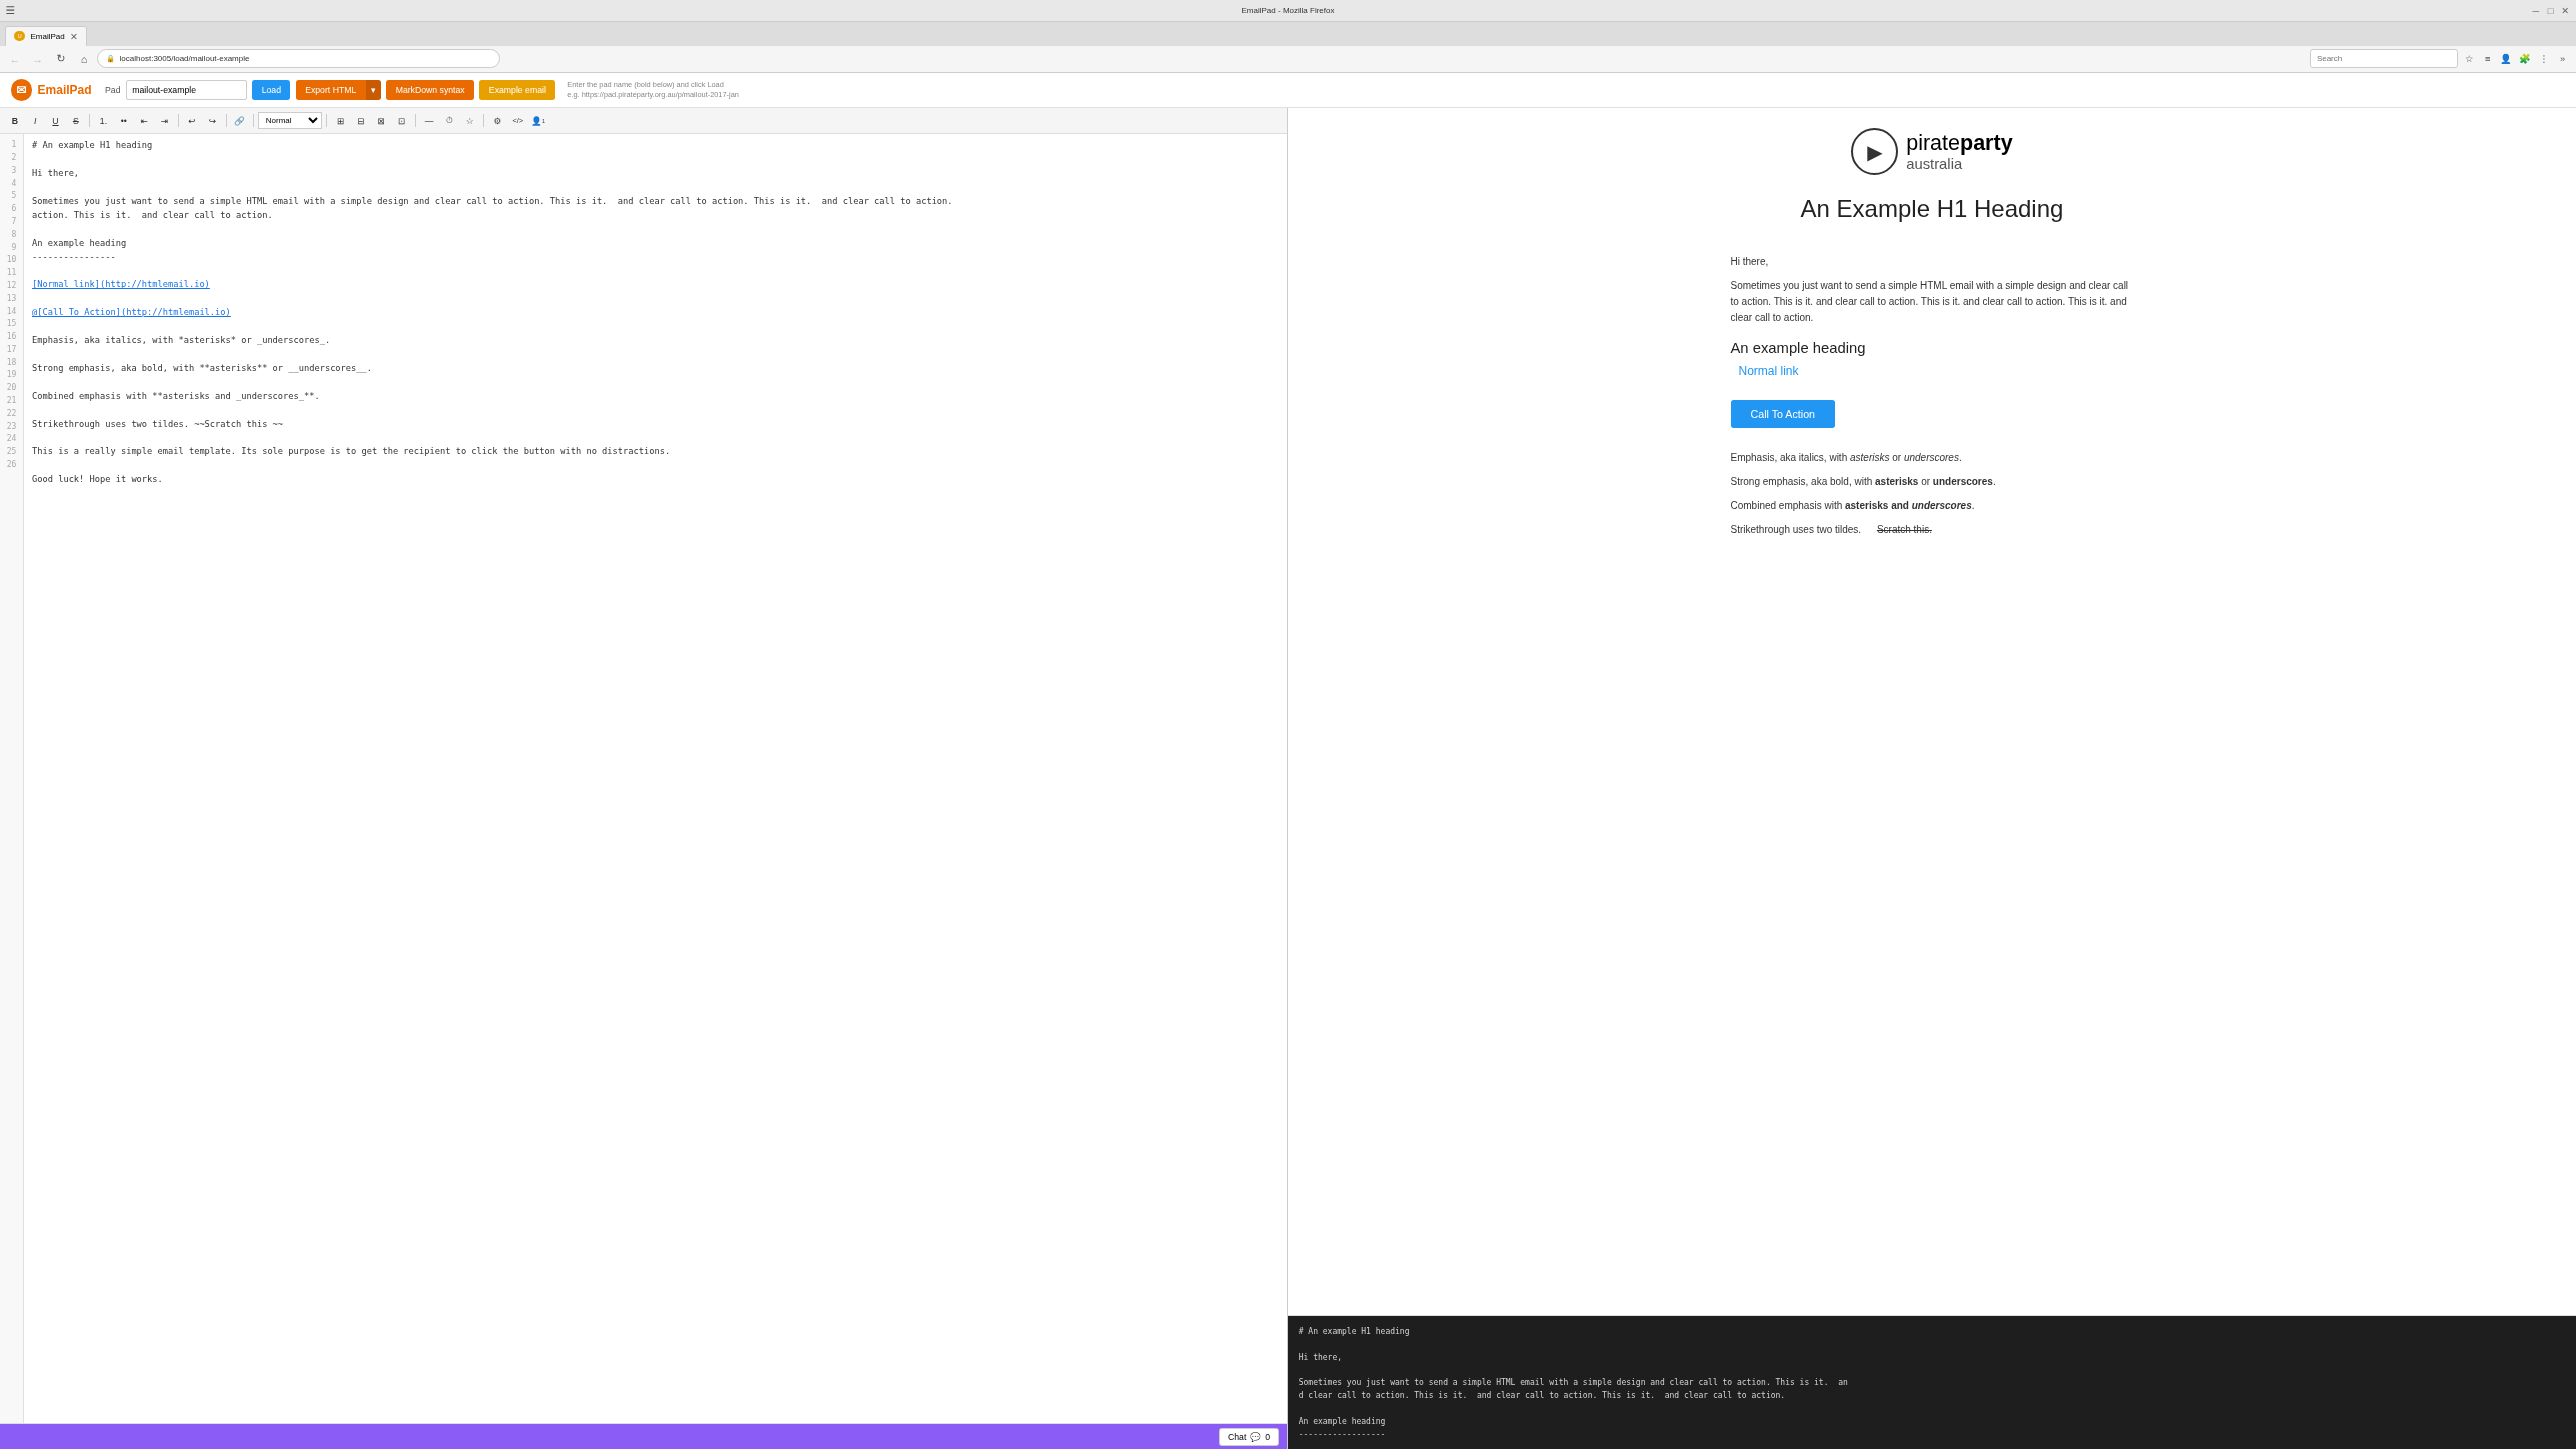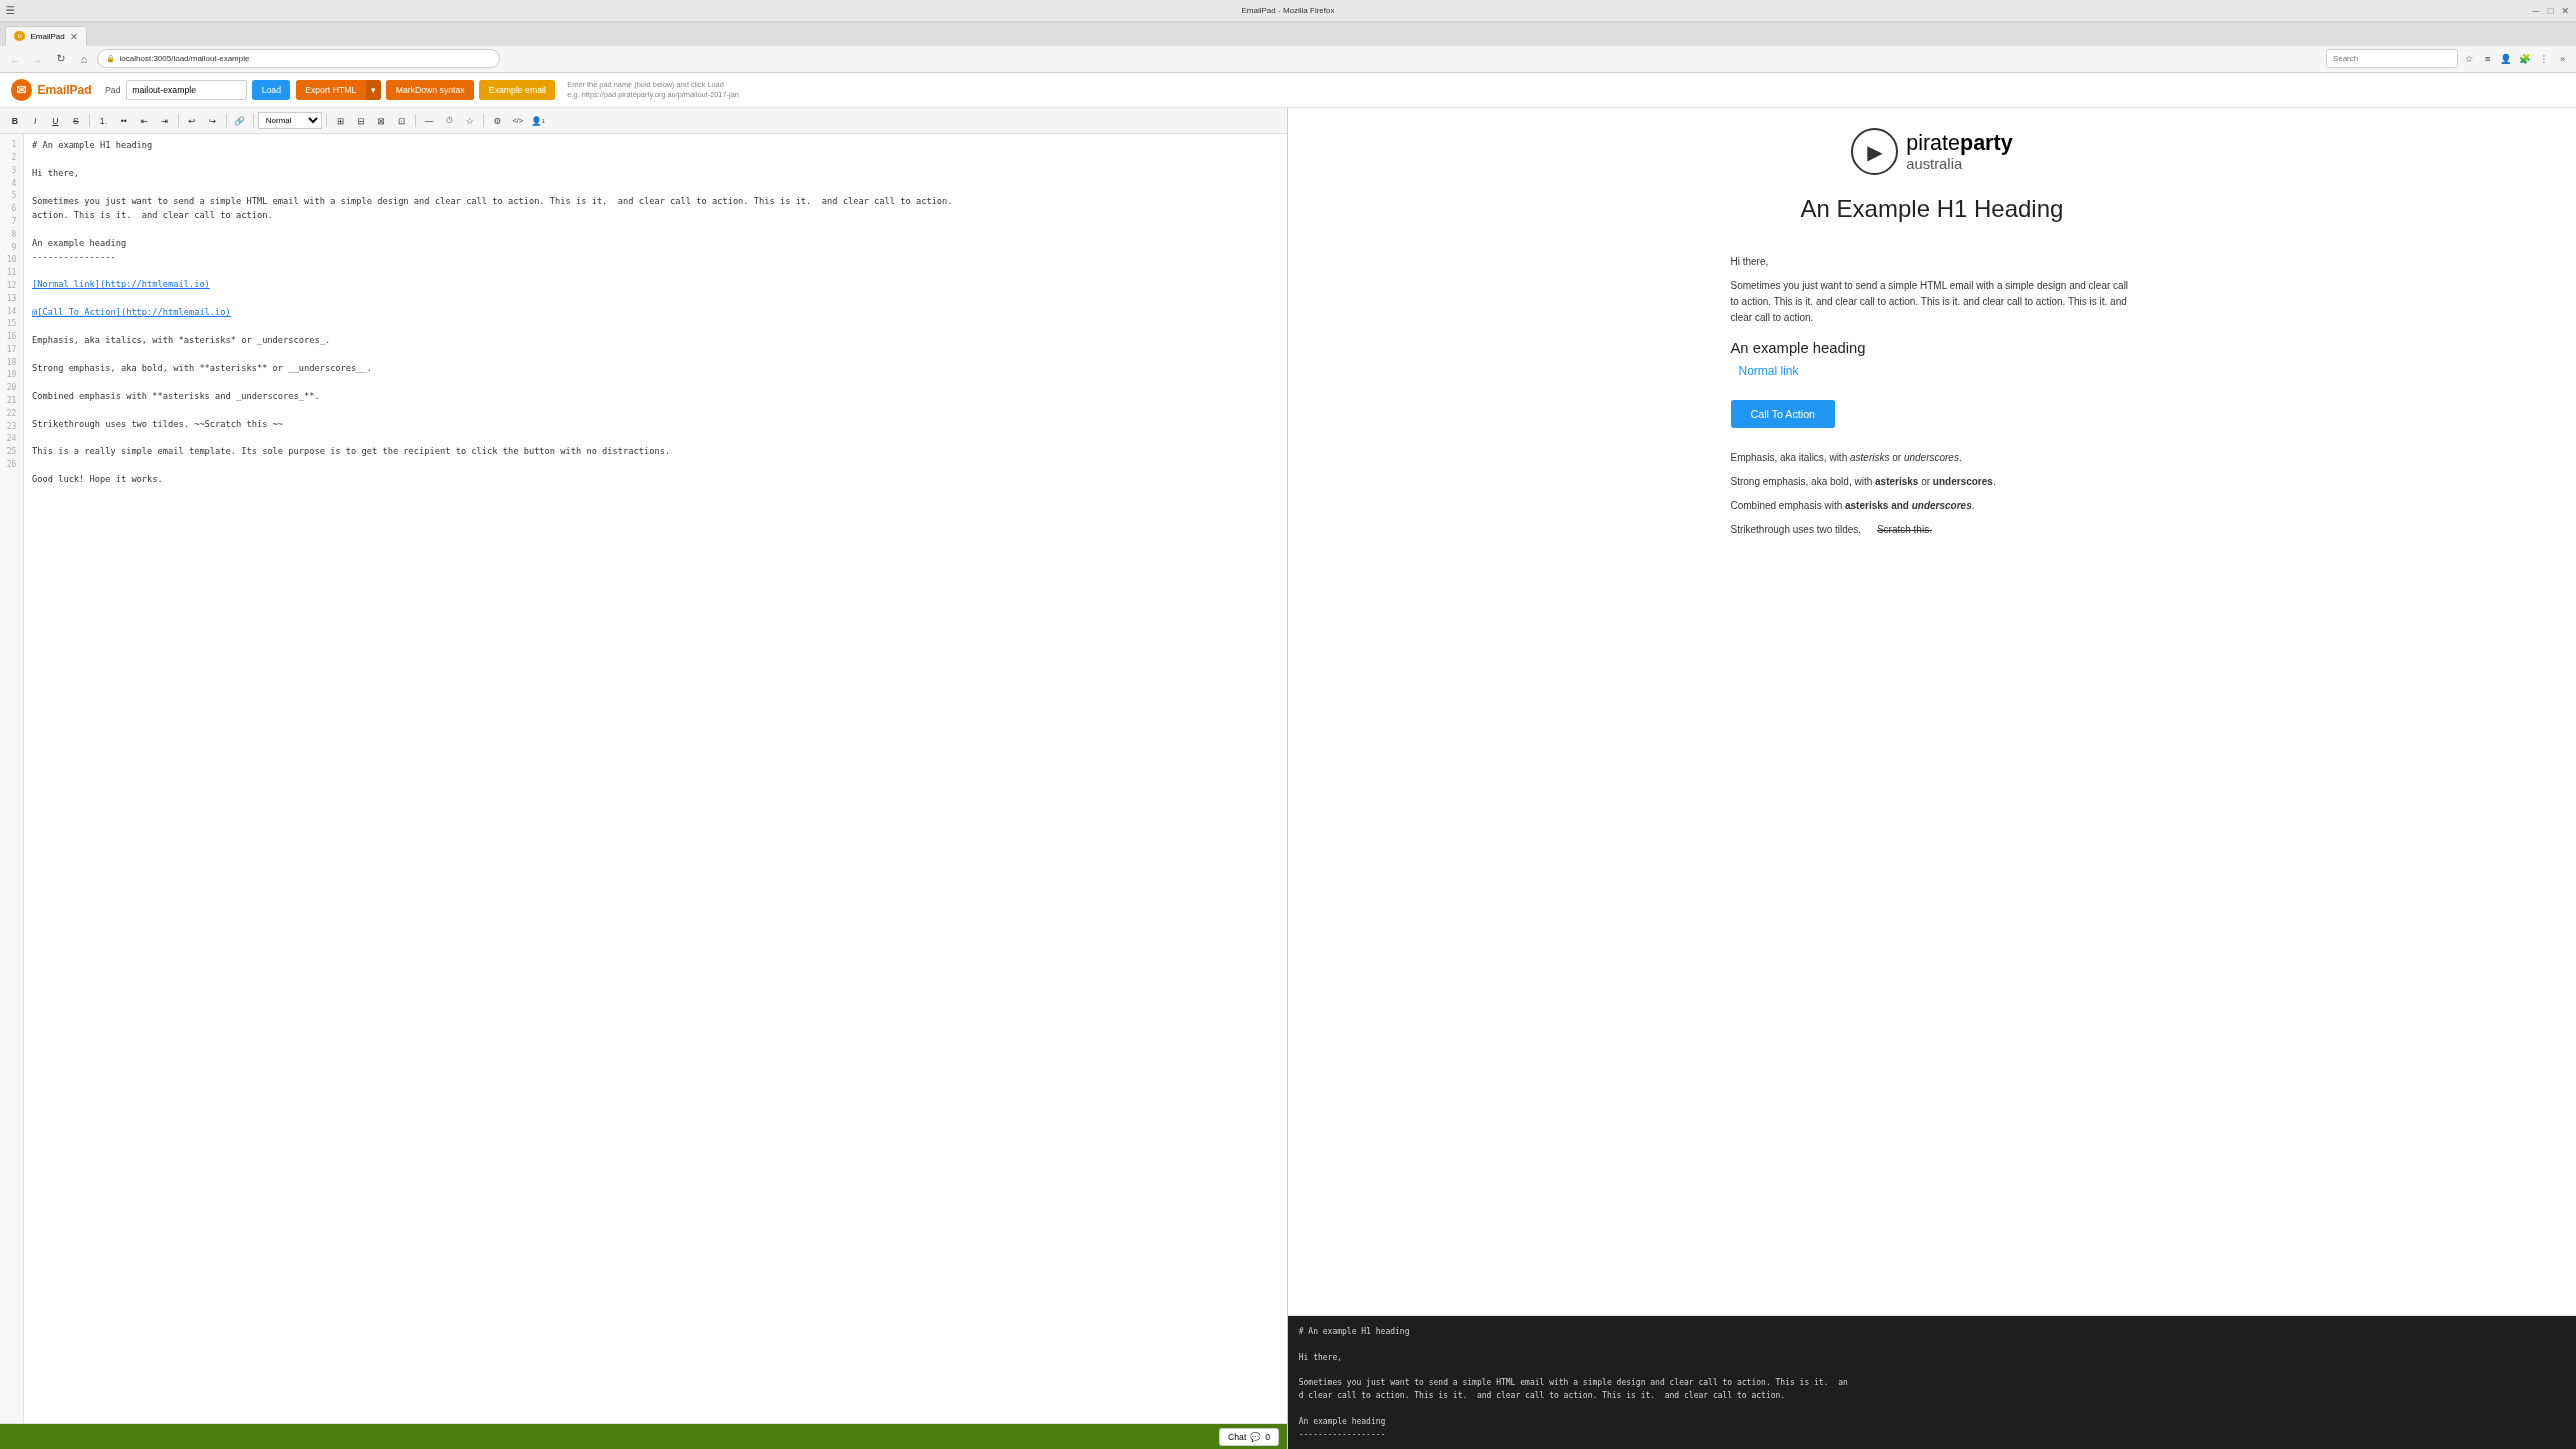--- a/index.html
+++ b/index.html
@@ -82,21 +82,21 @@
       border: 0.7px solid #ccc;
       border-radius: 9.4px;
       padding: 0 8px;
       font-size: 8px;
       background: white;
       display: flex; align-items: center;
     }
     .url-bar-icon { color: #888; margin-right: 4px; font-size: 7.4px; }
     .url-text { font-size: 8px; color: #333; }
     .search-bar {
-      width: 132px;
+      width: 148px;
       height: 19px;
       border: 0.7px solid #ccc;
       border-radius: 2.7px;
       padding: 0 5.4px;
       font-size: 8px;
       background: white;
     }
     .address-bar-right { margin-left: auto; display: flex; align-items: center; gap: 2.7px; }
     .addr-icon { width: 16px; height: 16px; display: flex; align-items: center; justify-content: center; color: #555; font-size: 9.4px; cursor: pointer; }
 
@@ -228,21 +228,21 @@
       line-height: 1.6;
       color: #333;
       white-space: pre-wrap;
       word-break: break-word;
     }
     .editor-line { min-height: 1.6em; }
     .link-text { color: #1a73e8; text-decoration: underline; }
 
     
     .chat-bar {
-      background: #4d7c0f;
+      background: #8b5cf6;
       border-top: 0.7px solid #ddd;
       padding: 4px 8px;
       display: flex;
       justify-content: flex-end;
     }
     .chat-btn {
       background: white;
       border: 0.7px solid #ccc;
       border-radius: 2.7px;
       padding: 2.7px 8px;

